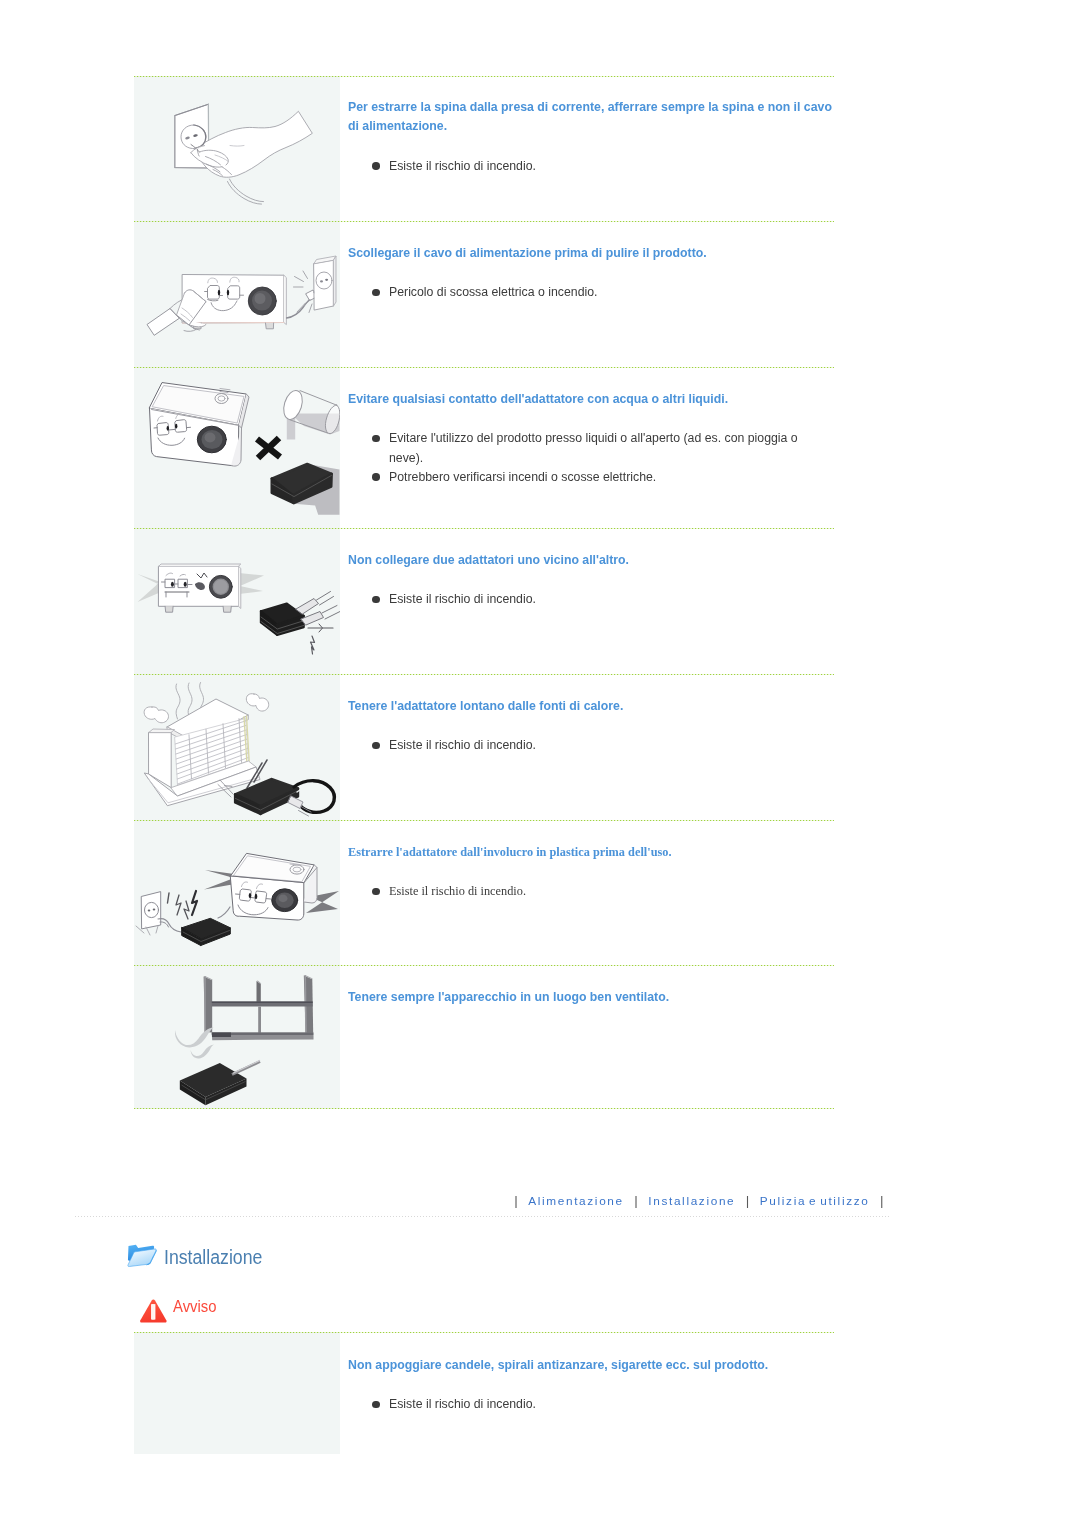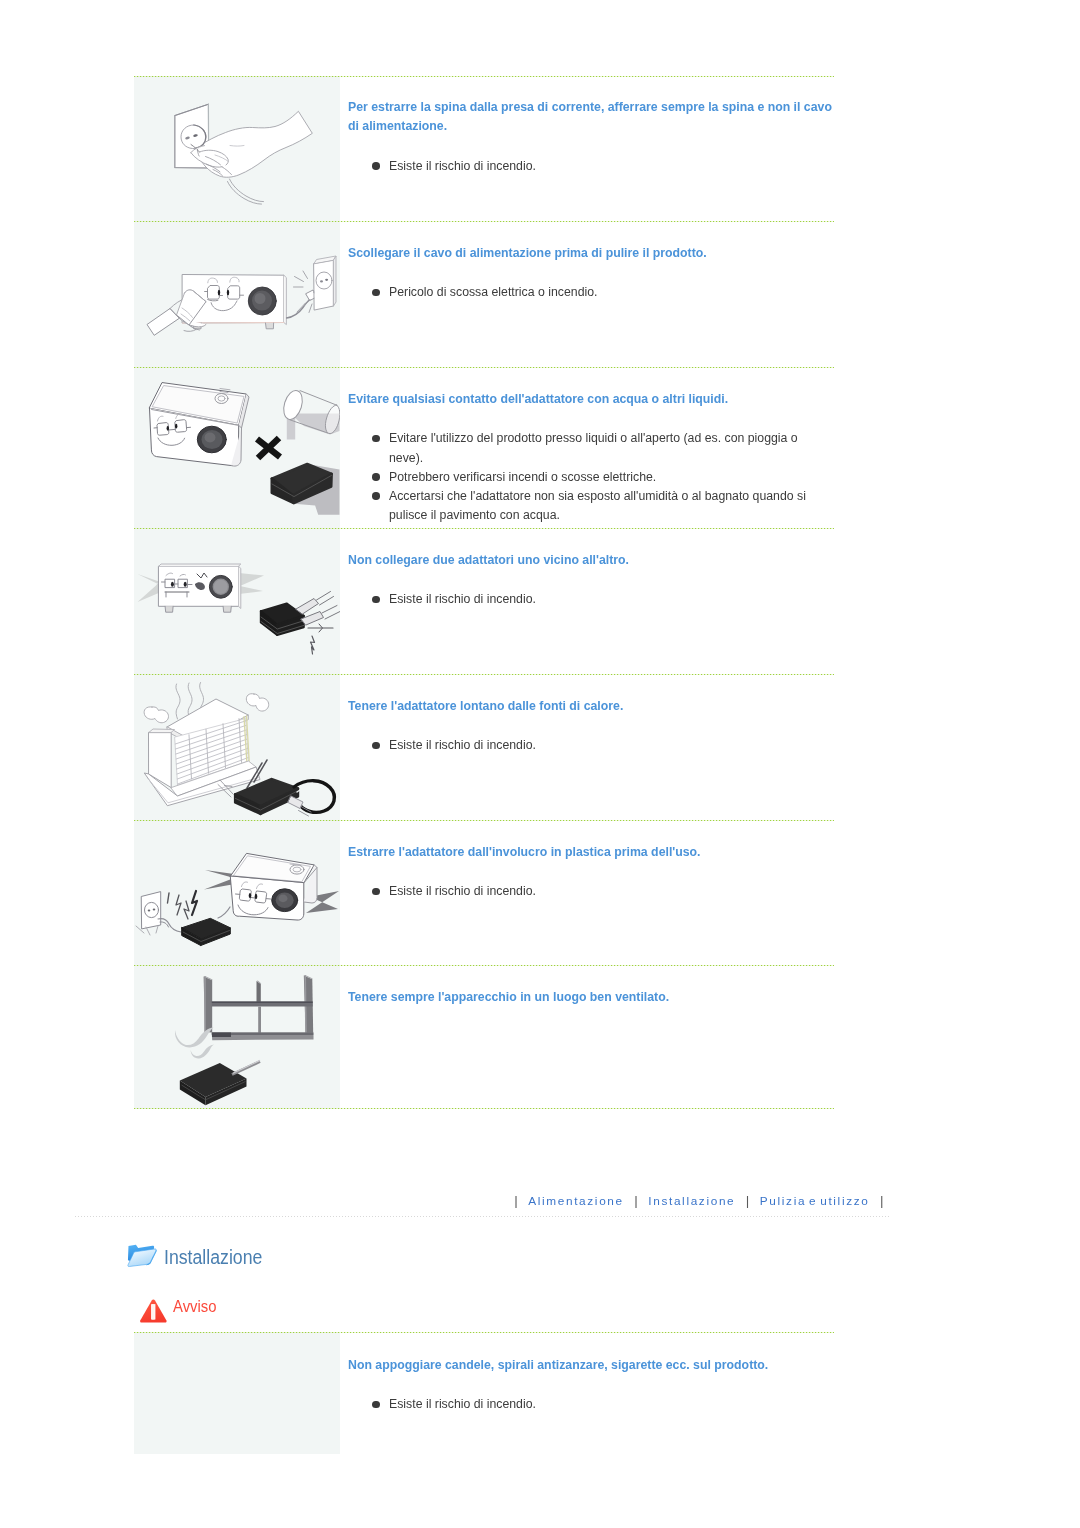--- a/index.html
+++ b/index.html
@@ -198,21 +198,20 @@
               <path d="M159.1 127.5 L197.6 105.9 L197.2 118.5 L159.8 135 Z" fill="#2a2a2a" stroke="#2a2a2a" stroke-width="2.6" stroke-linejoin="round"></path> 
               <path d="M138 116 L160 128.6 L197.4 107.5" stroke="#5a5a5a" stroke-width="0.8" fill="none"></path>
             </g>
           </svg>
         </div>
         <div class="cell-txt">
           <div class="hdr">Evitare qualsiasi contatto dell'adattatore con acqua o altri liquidi.</div>
           <ul class="bl">
             <li>Evitare l'utilizzo del prodotto presso liquidi o all'aperto (ad es. con pioggia o neve).</li>
             <li>Potrebbero verificarsi incendi o scosse elettriche.</li>
-            <li>Accertarsi che l'adattatore non sia esposto all'umidità o al bagnato quando si pulisce il pavimento con acqua.</li>
           </ul>
         </div>
       </div>
       <div class="row" style="height: 146px;">
         <div class="row-div"></div>
         <div class="cell-img">
           <svg width="206" height="146" viewBox="0 0 206 146">
             <g fill="none" stroke="#8d8d95" stroke-width="1" stroke-linecap="round" stroke-linejoin="round">  
               <path d="M3.5 45 L25 52.5 L22 56.5 L3.5 73 L27 63 L26 56 Z" fill="#d4d7d6" stroke="none"></path>  
               <path d="M105 44 L130 46.5 L106 57 L129 62 L105 65 Z" fill="#d4d7d6" stroke="none"></path>  
@@ -309,21 +308,21 @@
             </g>
           </svg>
         </div>
         <div class="cell-txt">
           <div class="hdr">Tenere l'adattatore lontano dalle fonti di calore.</div>
           <ul class="bl">
             <li>Esiste il rischio di incendio.</li>
           </ul>
         </div>
       </div>
-      <div class="row" style="height: 145px;">
+      <div class="row" style="height: 145px; font-family: Liberation Serif, serif;">
         <div class="row-div"></div>
         <div class="cell-img">
           <svg width="206" height="145" viewBox="0 0 206 145">
             <g fill="none" stroke="#8d8d95" stroke-width="1" stroke-linecap="round" stroke-linejoin="round">  
               <path d="M71 49 L100 57 L70 68.5 L101 63 L100 53 Z" fill="#7c7c80" stroke="none"></path> 
               <path d="M180 75 L205 70 L172 92 L204 88 L183 79 Z" fill="#7c7c80" stroke="none"></path>  
               <path d="M96.3 55.3 L112.5 32.4 L180.2 43.9 L169.8 62 Z" fill="#ffffff" stroke="#6e6e76"></path> 
               <path d="M99.5 54.5 L113.5 34.8 L176.5 45.4 L168 60.5 Z" fill="#fcfcfc" stroke="#c4c4ca"></path>  
               <path d="M96.3 55.3 L99.2 89.7 C99.4 93.5 101.8 95.6 105.4 95.2 L163 99 C167 99.4 169.5 97 169.8 93 L169.8 62 Z" fill="#ffffff" stroke="#6e6e76"></path>  
               <path d="M180.2 43.9 L183 46.5 L183 76.5 C183 80 181 82 178 82 L169.8 81" fill="#f2f2f4" stroke="#9b9ba1"></path> 

